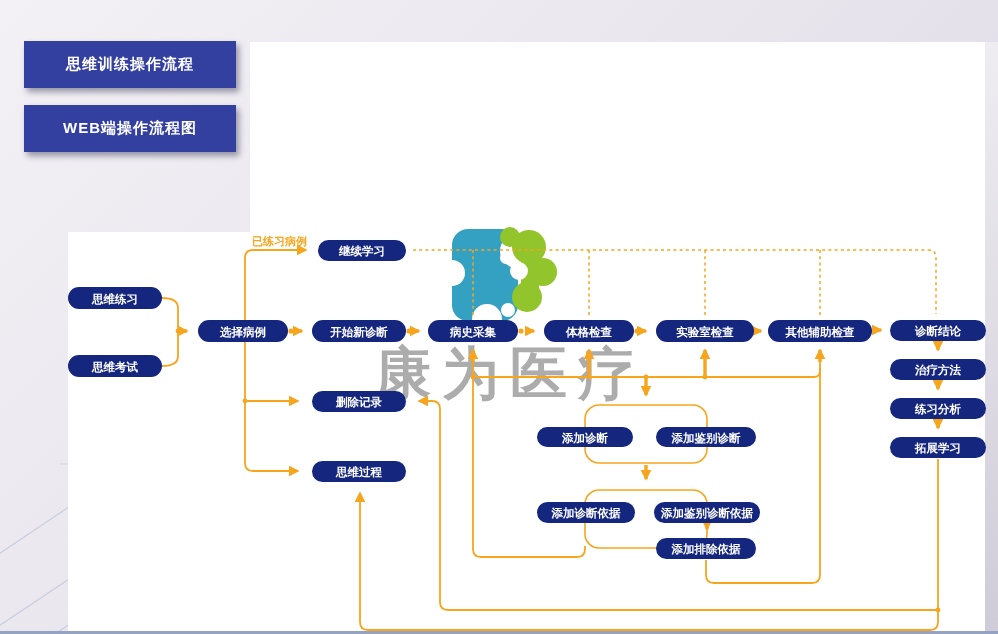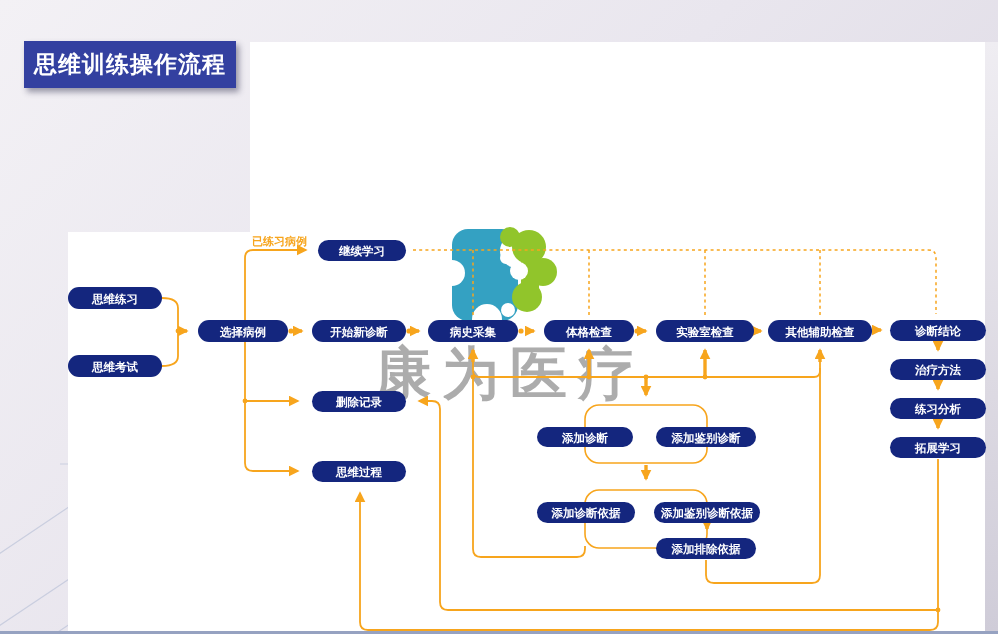--- a/index.html
+++ b/index.html
@@ -7,21 +7,21 @@
   .stage{position:relative;width:998px;height:634px;overflow:hidden;
          background:linear-gradient(135deg,#f3f1f5 0%,#e9e6ee 45%,#d9d5e0 100%);}
   .bg-tex{position:absolute;left:0;top:0;width:998px;height:634px;}
   .canvas{position:absolute;background:#ffffff;}
   .canvas-main{left:250px;top:42px;width:735px;height:589px;}
   .canvas-left{left:68px;top:232px;width:182px;height:399px;}
   .right-strip{position:absolute;left:985px;top:42px;width:13px;height:589px;
                background:linear-gradient(180deg,#efedf2 0%,#dcd9e2 60%,#cfccd8 100%);}
   .bottom-strip{position:absolute;left:0;top:631px;width:998px;height:3px;background:#96a2c1;}
   .banner{position:absolute;left:24px;width:212px;height:47px;background:var(--banner,#3340a0);
-          color:#ffffff;font-weight:bold;font-size:23px;letter-spacing:1px;
+          color:#ffffff;font-weight:bold;font-size:15px;letter-spacing:1px;
           display:flex;align-items:center;justify-content:center;
           box-shadow:3px 4px 6px rgba(40,40,70,.45);}
   .flow{position:absolute;left:0;top:0;width:998px;height:634px;}
   .c{fill:none;stroke:var(--orange,#f7a51d);stroke-width:1.8px;}
   .ct{fill:none;stroke:var(--orange,#f7a51d);stroke-width:3.4px;}
   .dash{fill:none;stroke:var(--orange,#f7a51d);stroke-width:1.5px;stroke-dasharray:3 3.2;}
   .gbox{fill:none;stroke:var(--orange,#f7a51d);stroke-width:1.6px;}
   .dot{fill:var(--orange,#f7a51d);}
   .node-pill{fill:var(--node,#14267e);}
   .node-label{fill:#ffffff;font-weight:bold;font-size:11.5px;font-family:"Liberation Sans",sans-serif;
@@ -44,20 +44,21 @@
     <line class="tex" x1="898" y1="634" x2="998" y2="556"></line>
     <line class="tex" x1="955" y1="500" x2="998" y2="468"></line>
   </svg>
 
   <div class="canvas canvas-main"></div>
   <div class="canvas canvas-left"></div>
   <div class="right-strip"></div>
   <div class="bottom-strip"></div>
 
   <div class="banner" style="top:41px">思维训练操作流程</div>
+  <div class="banner" style="top:105px">WEB端操作流程图</div>
 
   <svg class="flow" viewBox="0 0 998 634">
     <defs>
       <marker id="ah" viewBox="0 0 10 10" refX="8.5" refY="5" markerWidth="11" markerHeight="11" markerUnits="userSpaceOnUse" orient="auto">
         <path d="M0,0 L10,5 L0,10 z" class="dot"></path>
       </marker>
     </defs>
 
     <g opacity="0.95">
       <rect x="452" y="229" width="66" height="92" rx="16" fill="#2a9dbf"></rect>

